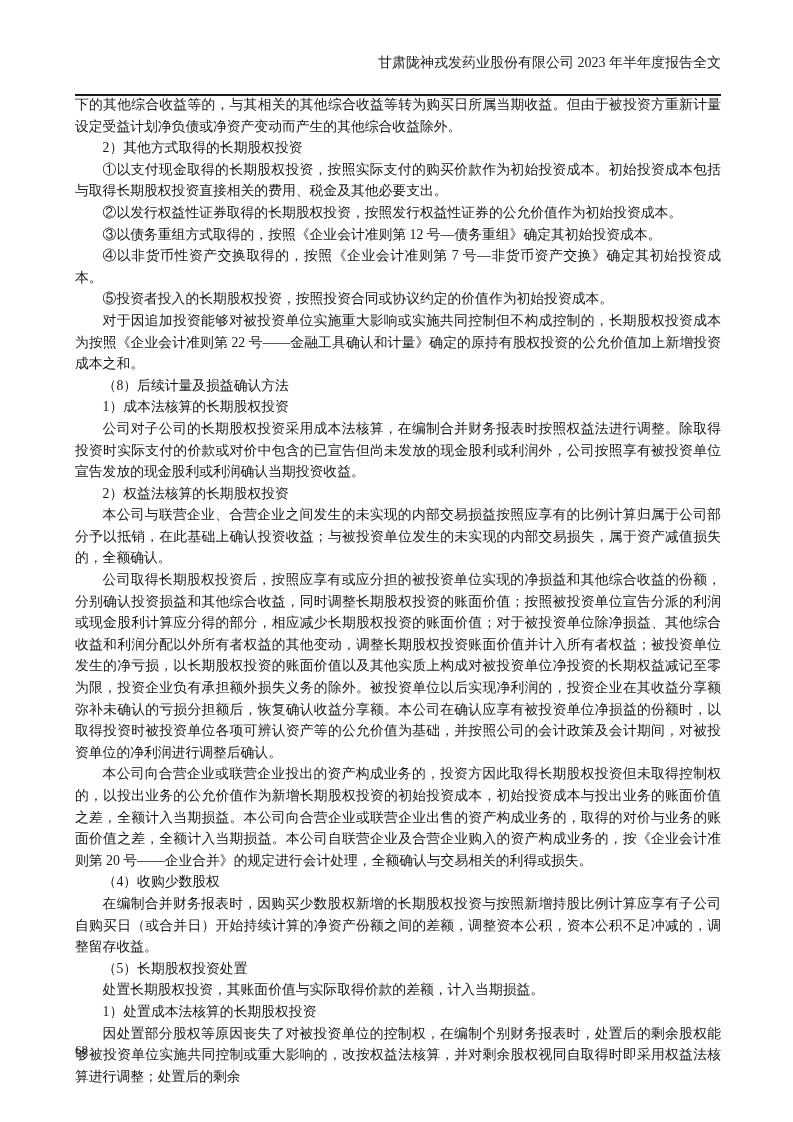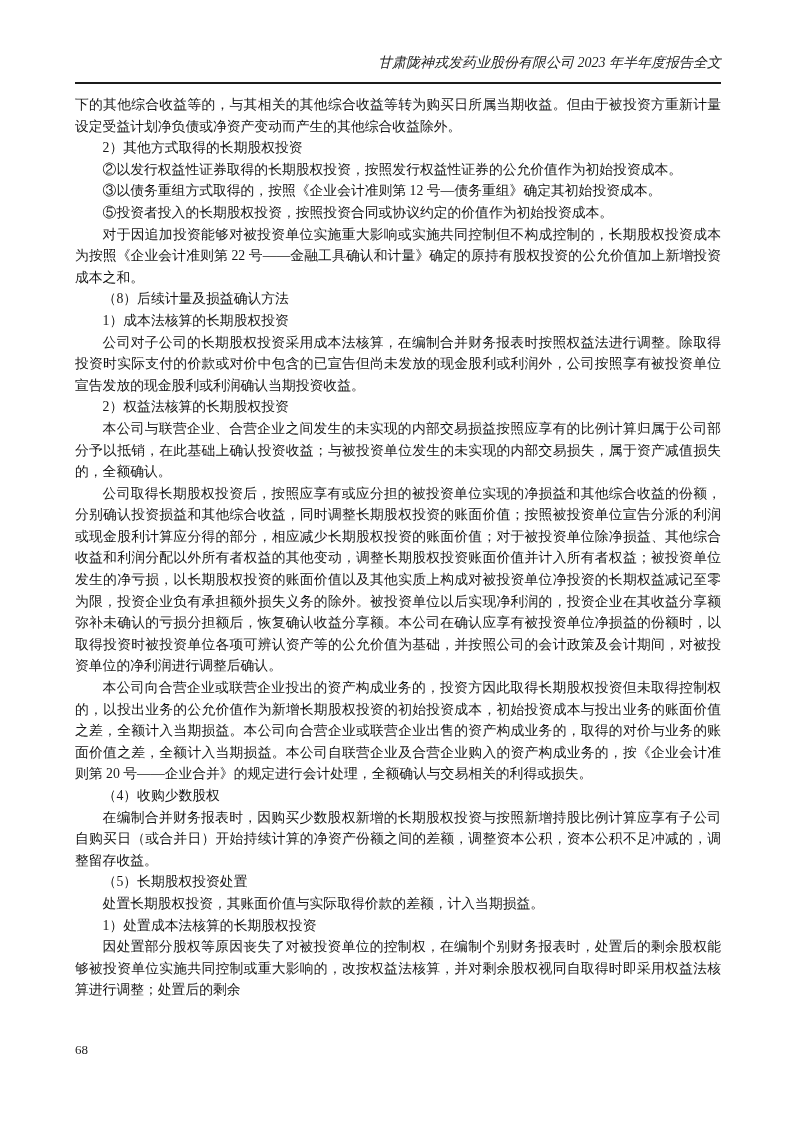--- a/index.html
+++ b/index.html
@@ -19,22 +19,21 @@
   .page-header {
     position: absolute;
     top: 54px;
     left: 75px;
     width: 646px;
     text-align: right;
     font-size: 14px;
     line-height: 18px;
     color: #1c1c1c;
     border-bottom: 2px solid #1b1b1b;
-    padding-bottom: 10px;
-    font-style: italic;
+    padding-bottom: 22px;
   }
   .doc-body {
     position: absolute;
     top: 94px;
     left: 75px;
     width: 646px;
     font-size: 13.8px;
     line-height: 21.6px;
     text-align: justify;
     color: #161616;
@@ -62,22 +61,24 @@
 
 <div class="page">
 
   <div class="page-header">
     <span>甘肃陇神戎发药业股份有限公司 2023 年半年度报告全文</span>
   </div>
 
   <div class="doc-body">
     <p class="no-indent">下的其他综合收益等的，与其相关的其他综合收益等转为购买日所属当期收益。但由于被投资方重新计量设定受益计划净负债或净资产变动而产生的其他综合收益除外。</p>
     <p>2）其他方式取得的长期股权投资</p>
+    <p>①以支付现金取得的长期股权投资，按照实际支付的购买价款作为初始投资成本。初始投资成本包括与取得长期股权投资直接相关的费用、税金及其他必要支出。</p>
     <p>②以发行权益性证券取得的长期股权投资，按照发行权益性证券的公允价值作为初始投资成本。</p>
     <p>③以债务重组方式取得的，按照《企业会计准则第 12 号—债务重组》确定其初始投资成本。</p>
+    <p>④以非货币性资产交换取得的，按照《企业会计准则第 7 号—非货币资产交换》确定其初始投资成本。</p>
     <p>⑤投资者投入的长期股权投资，按照投资合同或协议约定的价值作为初始投资成本。</p>
     <p>对于因追加投资能够对被投资单位实施重大影响或实施共同控制但不构成控制的，长期股权投资成本为按照《企业会计准则第 22 号——金融工具确认和计量》确定的原持有股权投资的公允价值加上新增投资成本之和。</p>
     <p>（8）后续计量及损益确认方法</p>
     <p>1）成本法核算的长期股权投资</p>
     <p>公司对子公司的长期股权投资采用成本法核算，在编制合并财务报表时按照权益法进行调整。除取得投资时实际支付的价款或对价中包含的已宣告但尚未发放的现金股利或利润外，公司按照享有被投资单位宣告发放的现金股利或利润确认当期投资收益。</p>
     <p>2）权益法核算的长期股权投资</p>
     <p>本公司与联营企业、合营企业之间发生的未实现的内部交易损益按照应享有的比例计算归属于公司部分予以抵销，在此基础上确认投资收益；与被投资单位发生的未实现的内部交易损失，属于资产减值损失的，全额确认。</p>
     <p>公司取得长期股权投资后，按照应享有或应分担的被投资单位实现的净损益和其他综合收益的份额，分别确认投资损益和其他综合收益，同时调整长期股权投资的账面价值；按照被投资单位宣告分派的利润或现金股利计算应分得的部分，相应减少长期股权投资的账面价值；对于被投资单位除净损益、其他综合收益和利润分配以外所有者权益的其他变动，调整长期股权投资账面价值并计入所有者权益；被投资单位发生的净亏损，以长期股权投资的账面价值以及其他实质上构成对被投资单位净投资的长期权益减记至零为限，投资企业负有承担额外损失义务的除外。被投资单位以后实现净利润的，投资企业在其收益分享额弥补未确认的亏损分担额后，恢复确认收益分享额。本公司在确认应享有被投资单位净损益的份额时，以取得投资时被投资单位各项可辨认资产等的公允价值为基础，并按照公司的会计政策及会计期间，对被投资单位的净利润进行调整后确认。</p>
     <p>本公司向合营企业或联营企业投出的资产构成业务的，投资方因此取得长期股权投资但未取得控制权的，以投出业务的公允价值作为新增长期股权投资的初始投资成本，初始投资成本与投出业务的账面价值之差，全额计入当期损益。本公司向合营企业或联营企业出售的资产构成业务的，取得的对价与业务的账面价值之差，全额计入当期损益。本公司自联营企业及合营企业购入的资产构成业务的，按《企业会计准则第 20 号——企业合并》的规定进行会计处理，全额确认与交易相关的利得或损失。</p>
     <p>（4）收购少数股权</p>

